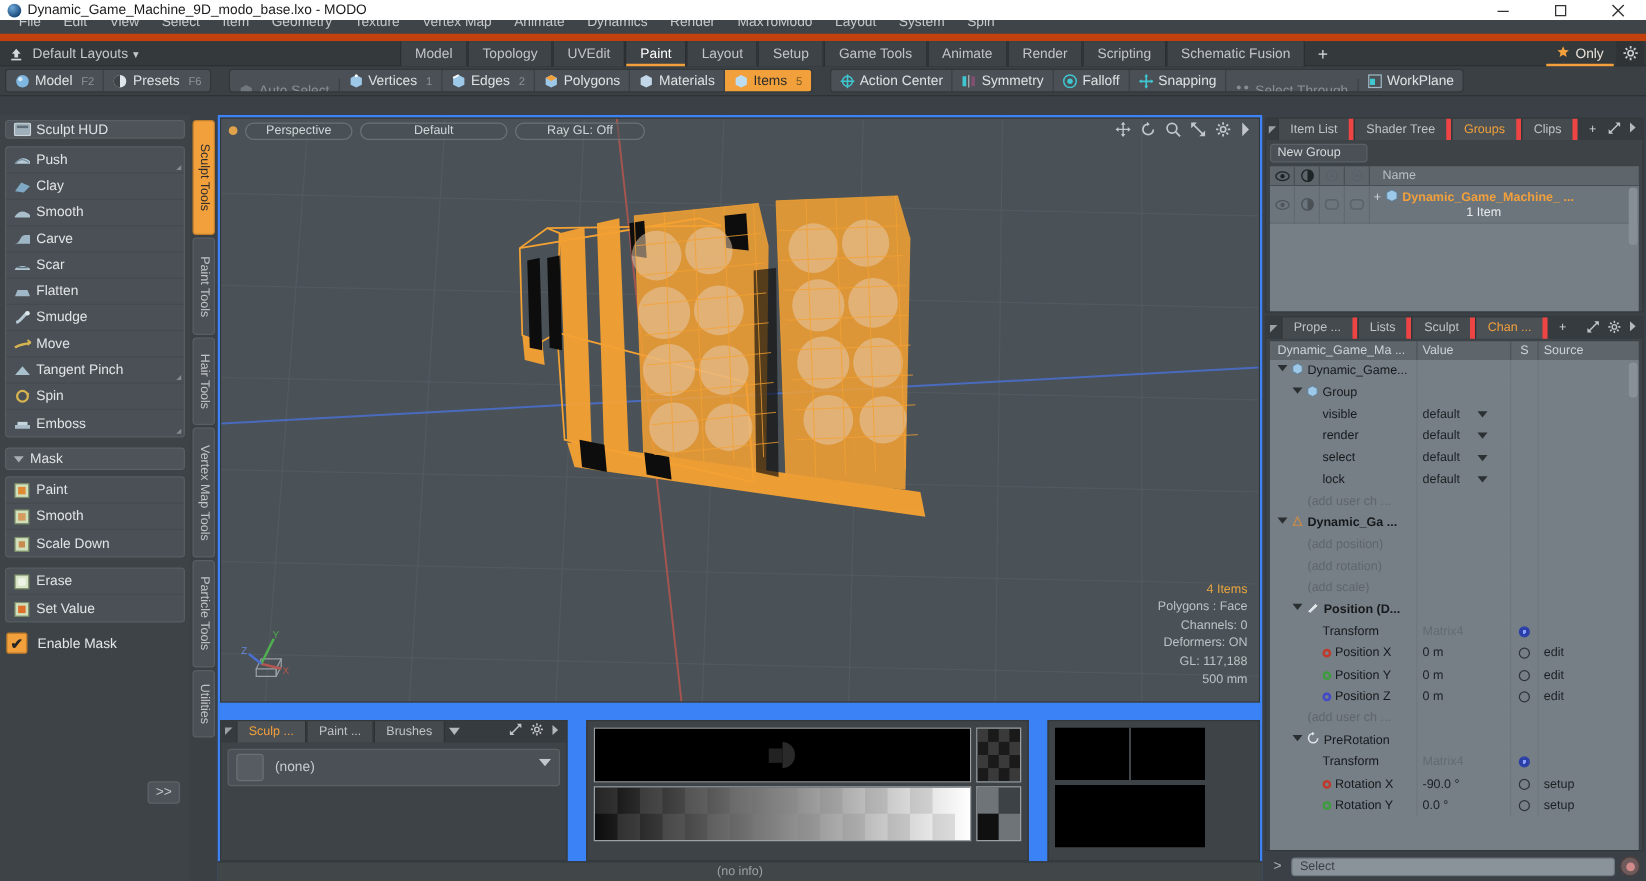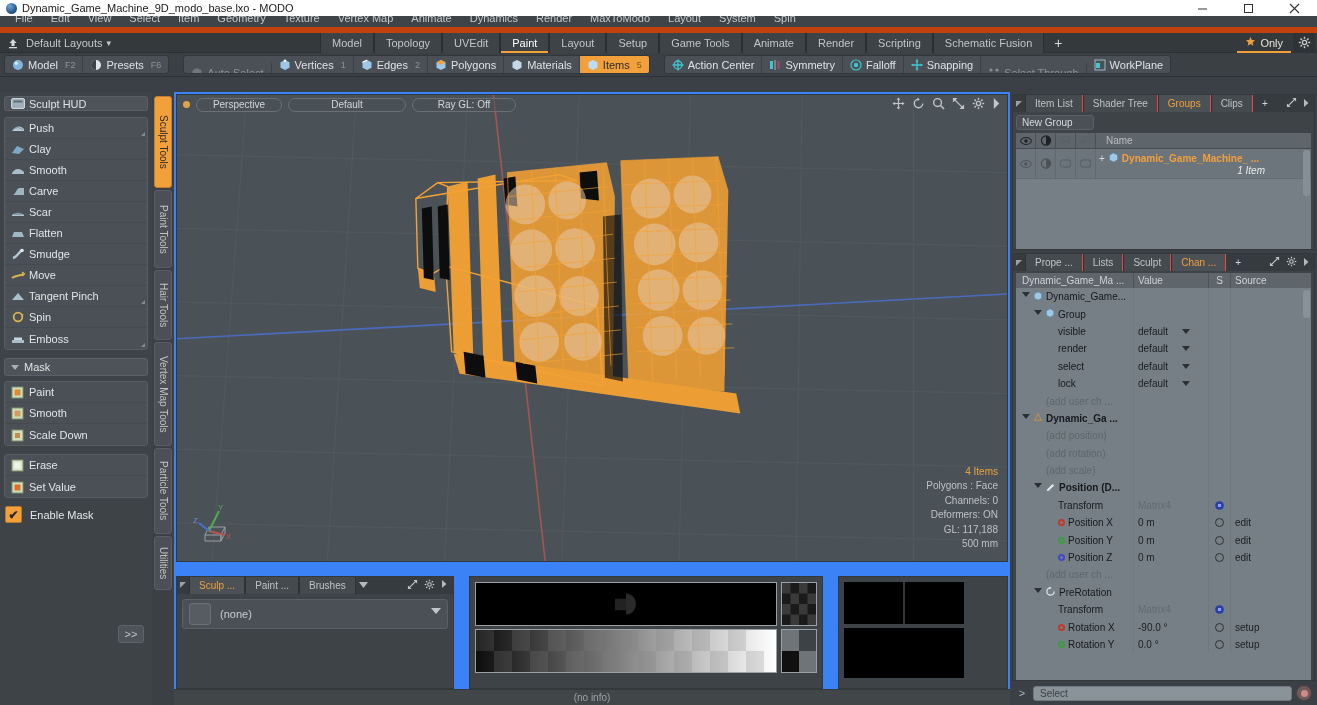--- a/index.html
+++ b/index.html
@@ -145,37 +145,37 @@
   .quad { width:120px; height:auto; margin:0 auto;}
   .statusbar { height:17px; background:#414649; border-top:1px solid #33383b;
                display:flex; align-items:center; justify-content:center; font-size:10px; color:#9ca1a5;}
 
   
   .rightpanel { width:307px; flex:none; background:#3a4045; display:flex; flex-direction:column;
                 padding:2px 2px 0 2px; }
   .rp-block { background:#3e4347; border:1px solid #33383b; display:flex; flex-direction:column;}
   .rp-tabs { height:17px; display:flex; align-items:stretch; background:#363b3f;}
   .rp-tab { padding:0 9px; display:flex; align-items:center; font-size:10px; color:#bfc3c6;
-            background:#454a4e; border-left:1px solid #2e3235; border-right:1px solid #ef4444; white-space:nowrap;}
+            background:#454a4e; border-left:1px solid #2e3235; border-right:4px solid #ef4444; white-space:nowrap;}
   .rp-tab.active { color:#f2a03c; background:#4b5155; }
   .rp-tabs-right { margin-left:auto; display:flex; align-items:center; gap:6px; padding-right:4px;}
   .newgroup { height:15px; margin:3px 3px 0 3px; background:#4a5055; border:1px solid #5a6065;
               border-radius:3px; width:78px; display:flex; align-items:center; padding:0 5px;
               font-size:10px; color:#d6d9db;}
   .grid-head { height:16px; background:#5e666c; display:flex; align-items:center; border-bottom:1px solid #474e53;}
   .gh-cell { width:20px; display:flex; align-items:center; justify-content:center;
              border-right:1px solid #4a5156; height:16px;}
   .gh-name { flex:1; padding-left:10px; font-size:10px; color:#b9bec2;}
   .grp-list { flex:1; background:#767f86; position:relative; }
   .grp-row { height:30px; background:#6c757c; display:flex; align-items:center; border-bottom:1px solid #646d74;}
   .gr-cell { width:20px; display:flex;align-items:center;justify-content:center; height:30px;
              border-right:1px solid #626a70;}
   .gr-main { flex:1; padding-left:3px; display:flex; flex-direction:column; justify-content:center;}
   .gr-line1 { display:flex; align-items:center; gap:3px; font-size:10px; color:#f2a03c; font-weight:bold;}
-  .gr-line2 { font-size:10px; color:#e8ebed; text-align:right; padding-right:46px;font-style:italic; }
+  .gr-line2 { font-size:10px; color:#e8ebed; text-align:center; padding-right:36px; }
   .vscroll { position:absolute; right:1px; top:1px; width:7px; height:46px; background:#868f96; border-radius:3px;}
 
   
   .ch-head { height:15px; background:#5e666c; display:flex; align-items:center; font-size:10px; color:#ced2d5;}
   .ch-c1 { width:118px; padding-left:6px; border-right:1px solid #4d545a; height:15px; display:flex;align-items:center;}
   .ch-c2 { width:75px; padding-left:4px; border-right:1px solid #4d545a; height:15px; display:flex;align-items:center;}
   .ch-c3 { width:22px; display:flex;align-items:center;justify-content:center; border-right:1px solid #4d545a; height:15px;}
   .ch-c4 { flex:1; padding-left:4px; height:15px; display:flex;align-items:center;}
   .ch-body { flex:1; background:#767f86; overflow:hidden; position:relative;}
   .ch-row { height:17.4px; display:flex; align-items:center; font-size:10px; color:#1d2326;}

